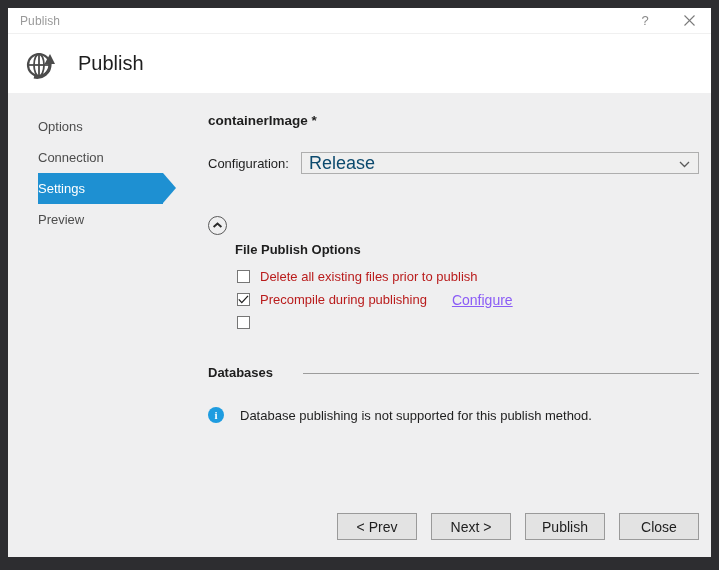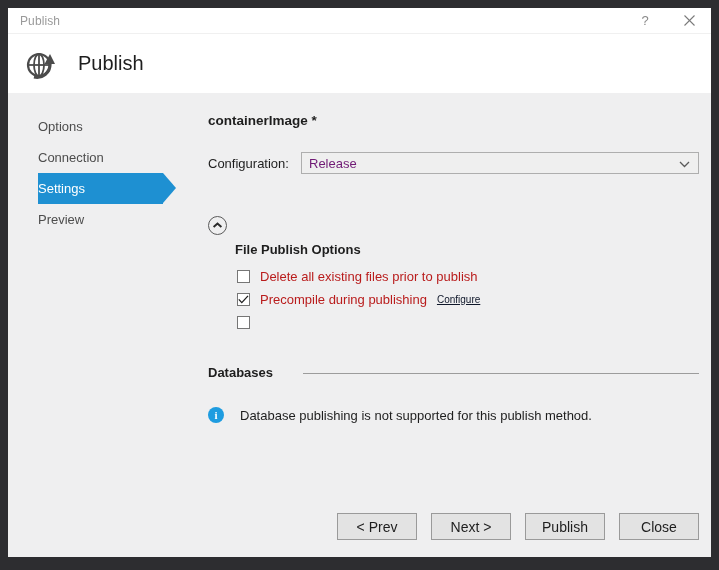--- a/index.html
+++ b/index.html
@@ -171,22 +171,22 @@
     height: 22px;
     background: #efefef;
     border: 1px solid #aeaeae;
     display: flex;
     align-items: center;
     position: relative;
     cursor: default;
     box-sizing: border-box;
   }
   .combobox .cb-value {
-    font-size: 13px;
-    color: #701a75;
+    font-size: 18px;
+    color: #0c4a6e;
     padding-left: 7px;
   }
   .combobox .cb-arrow {
     position: absolute;
     right: 8px;
     top: 50%;
     transform: translateY(-50%);
     color: #5a5a5a;
   }
 
@@ -233,24 +233,24 @@
     box-sizing: border-box;
     cursor: default;
   }
   .check-label {
     font-size: 13px;
     color: #b91c1c;
     margin-left: 10px;
     cursor: default;
   }
   .link {
-    font-size: 10px;
-    color: #0f172a;
+    font-size: 14px;
+    color: #8b5cf6;
     text-decoration: underline;
-    margin-left: 10px;
+    margin-left: 25px;
     cursor: pointer;
   }
 
   
   .group-head {
     display: flex;
     align-items: center;
     margin-top: 31px;
     gap: 20px;
   }

